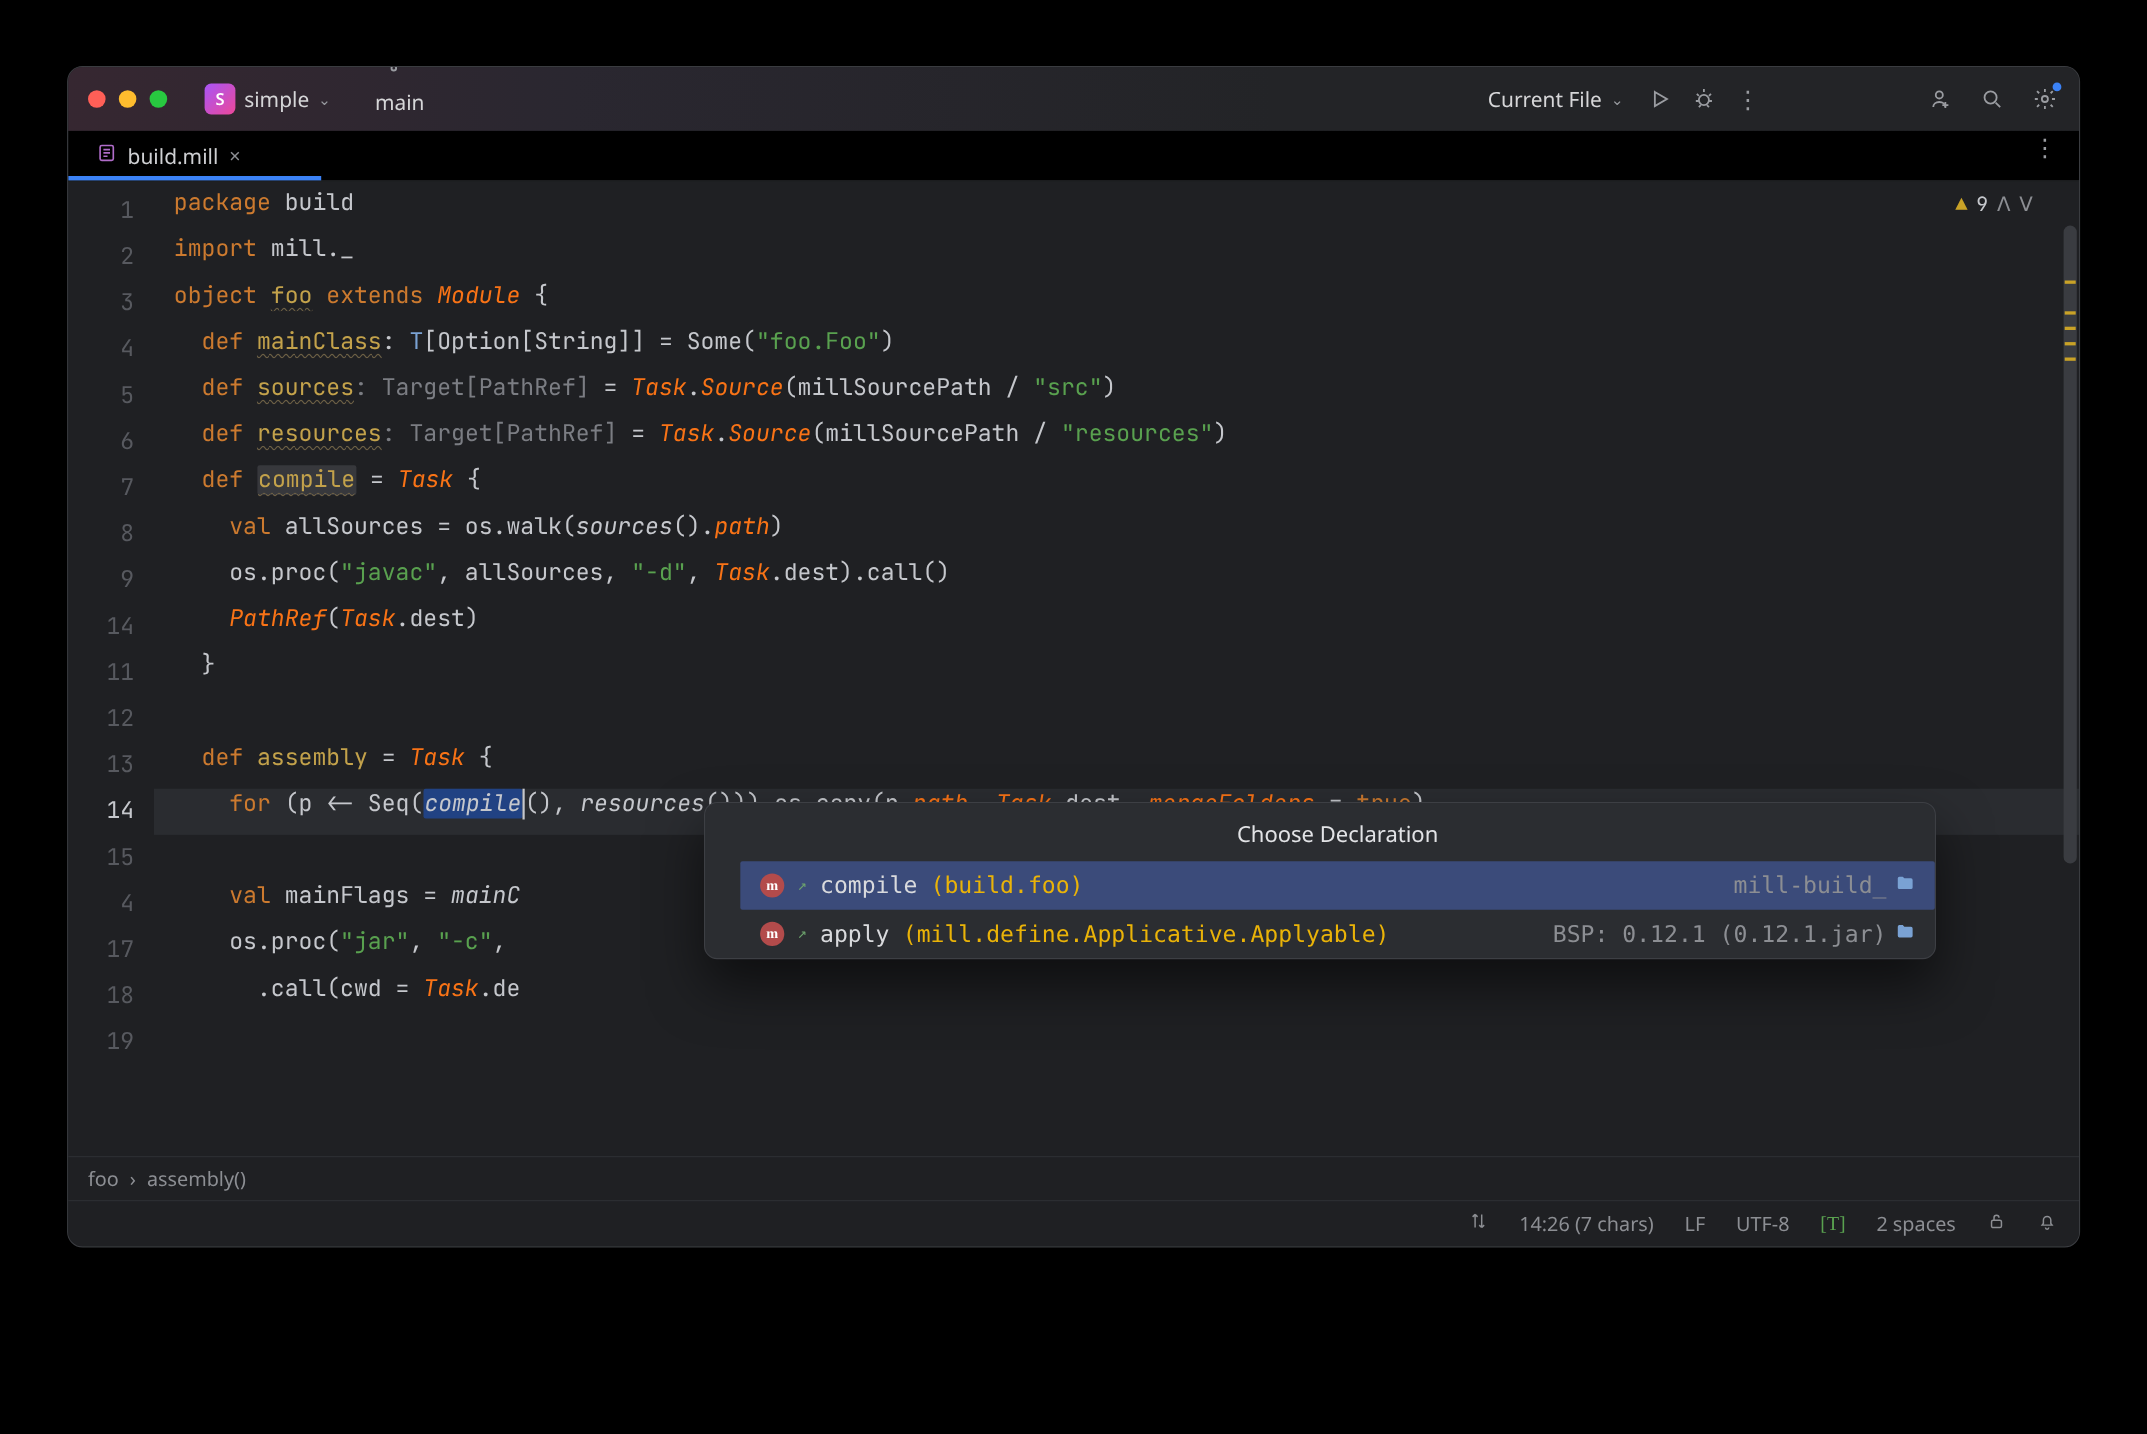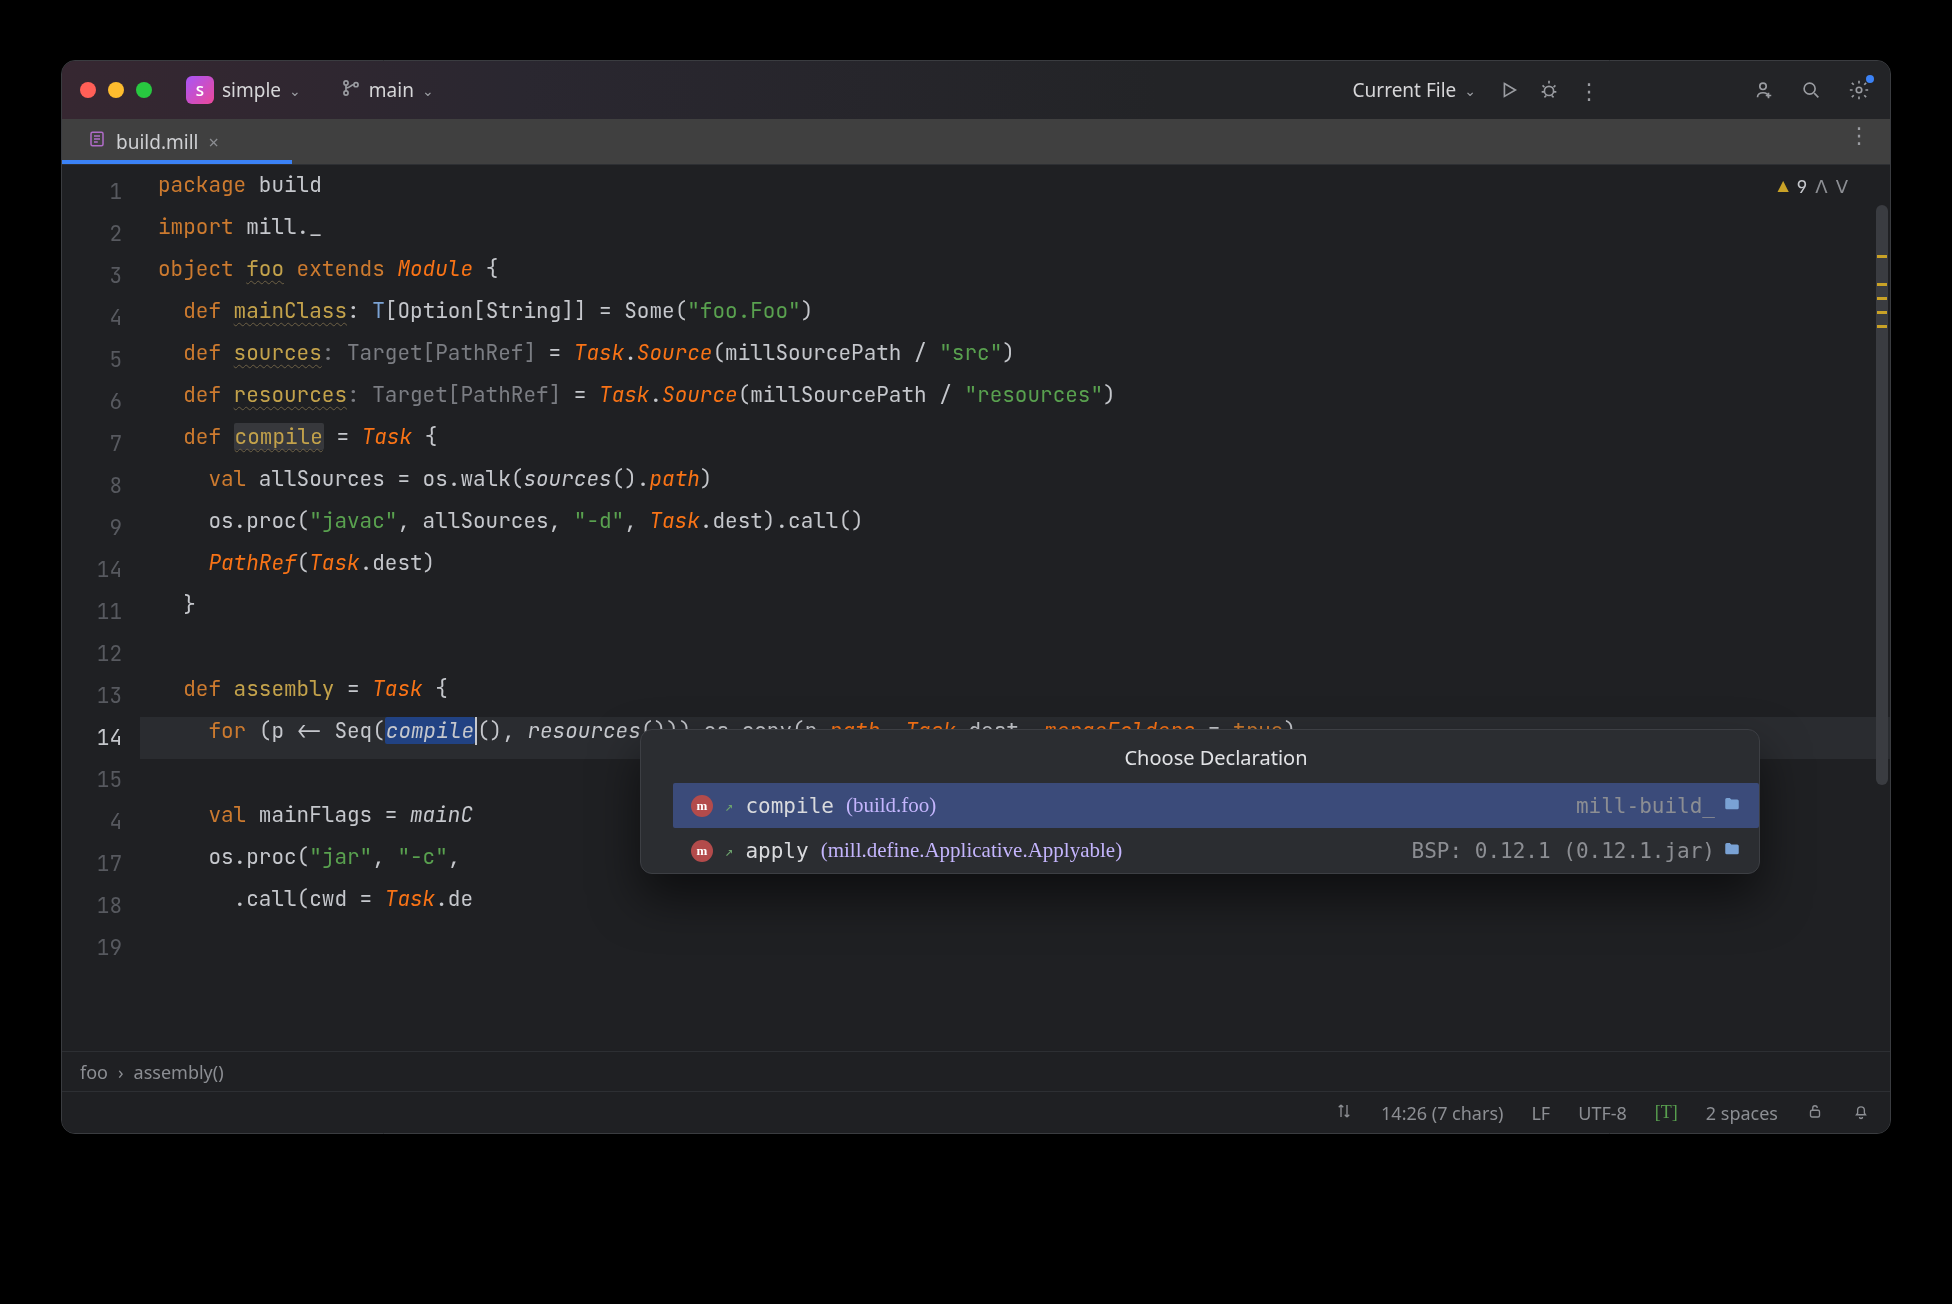--- a/index.html
+++ b/index.html
@@ -55,21 +55,21 @@
   .vcs-icon { color: #9a9ca1; }
   .spacer { flex: 1; }
   .tb-icon { color: #9a9ca1; width: 26px; height: 26px; display: flex; align-items: center; justify-content: center; position: relative; }
   .tb-icon svg { width: 22px; height: 22px; fill: none; stroke: currentColor; stroke-width: 1.8; }
   .tb-icon.play svg { stroke: #9a9ca1; fill: #9a9ca1; }
   .tb-icon.gear .blue-dot { position: absolute; top: -2px; right: -2px; width: 8px; height: 8px; background:#3b82f6; border-radius:50%; }
   .titlebar .right { display:flex; align-items:center; gap:22px; }
   
   .tabs {
     height: 46px;
-    background: #404040;
+    background: #000000;
     border-bottom: 1px solid #2d2f33;
     display: flex; align-items: flex-start;
     padding-left: 10px;
     position: relative; flex-shrink:0;
   }
   .tab { display:flex; align-items:center; gap:10px; padding: 0 16px; height: 100%; color:#cfd0d3; }
   .tab .file-icon { color:#b06cc9; }
   .tab .close { color:#8c8e93; font-size:18px; }
   .tab-underline { position:absolute; bottom:0; left:0; width:230px; height:4px; background:#3b82f6; }
   .tabs .more { position:absolute; right:20px; color:#9a9ca1; font-size:22px; }
@@ -115,21 +115,21 @@
     font-family: ui-sans-serif, system-ui, -apple-system;
     padding-left: 32px;
   }
   .popup-title { text-align:center; color:#e2e3e6; padding:14px 0 12px; font-size:20px; }
   .popup-row { display:flex; align-items:center; padding:10px 18px; gap:12px;
     font-family: ui-monospace, Menlo, monospace; font-size:21px; color:#c5c7cc;}
   .popup-row.sel { background:#3b4b7a; }
   .m-badge { width:22px; height:22px; border-radius:50%; background:#b34b4b; color:#fff; font-size:13px; display:flex; align-items:center; justify-content:center; font-family: ui-sans-serif; font-weight:600;}
   .link-ic { color:#6da36d; font-size:14px; }
   .popup-row .name { color:#d9dadd; }
-  .popup-row .paren { color:#c4b5fd;font-family:Liberation Serif, serif; }
+  .popup-row .paren { color:#eab308; }
   .popup-row .right { margin-left:auto; color:#8c8e93; display:flex; align-items:center; gap:8px; }
   .folder-ic { color:#7aa2d4; }
   
   .breadcrumb { height:40px; background:#1f2023; border-top:1px solid #2d2f33; display:flex; align-items:center; padding:0 18px; color:#8c8e93; gap:10px; font-size:18px; flex-shrink:0;}
   
   .status { height:42px; background:#1f2023; border-top:1px solid #2d2f33; display:flex; align-items:center; justify-content:flex-end; padding:4px 20px; gap:28px; color:#8c8e93; font-size:18px; flex-shrink:0;}
   .status .t-badge { color:#59a14f; font-family: ui-monospace; }
   .status svg { width:18px; height:18px; stroke:#8c8e93; fill:none; stroke-width:1.8;}
   .scrollbar { position:absolute; right:2px; top:40px; width:12px; height:580px; background:#3a3c41; border-radius:6px; }
 </style>
@@ -143,21 +143,21 @@
     <div class="traffic">
       <div class="dot red"></div>
       <div class="dot yellow"></div>
       <div class="dot green"></div>
     </div>
     <div class="group">
       <div class="proj-badge">S</div>
       <span class="label">simple</span>
       <span class="chev">⌄</span>
     </div>
-    <div class="group" style="margin-left:14px;">
+    <div class="group" style="margin-left:14px;flex-direction:column;">
       <span class="vcs-icon">
         <svg width="20" height="20" viewBox="0 0 24 24" fill="none" stroke="currentColor" stroke-width="2">
               <circle cx="6" cy="6" r="2.5"></circle>
               <circle cx="6" cy="18" r="2.5"></circle>
               <circle cx="18" cy="8" r="2.5"></circle>
               <path d="M6 8.5v7"></path>
               <path d="M15.5 8c-4 0-4 4-9.5 4"></path>
             </svg>
       </span>
       <span class="label">main</span>

